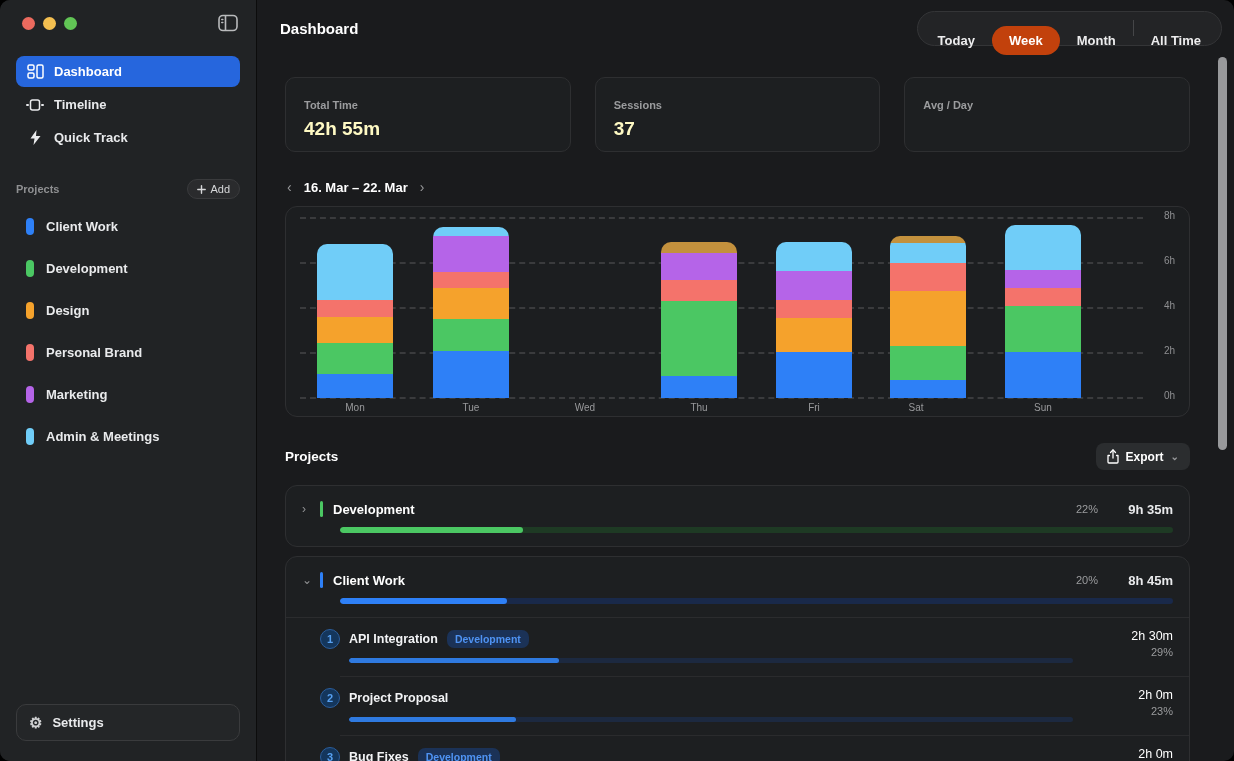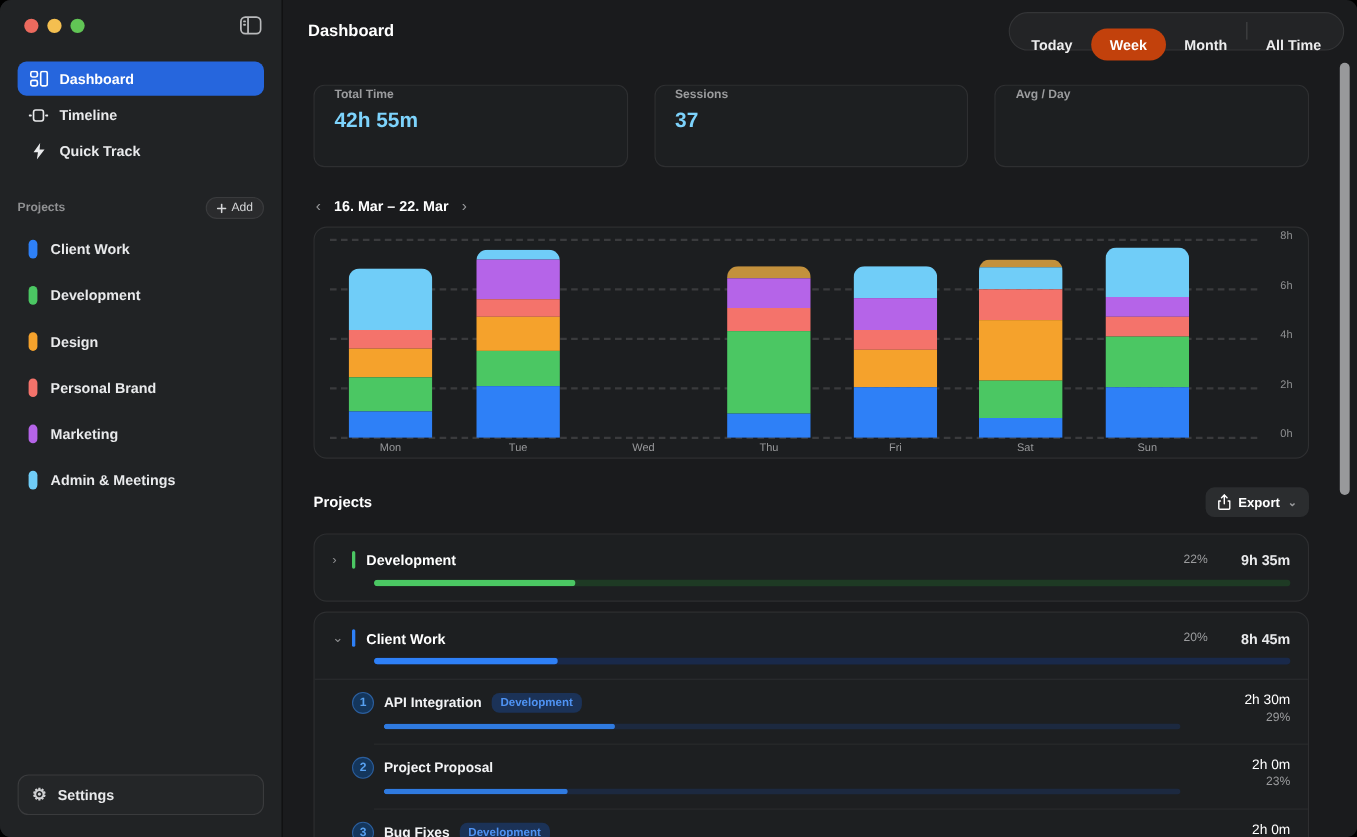--- a/index.html
+++ b/index.html
@@ -42,23 +42,23 @@
   .seg { margin-left:auto; display:flex; align-items:center; background:#232426;
     border:1px solid #343537; border-radius:18px; padding:3px; height:35px; }
   .seg-item { padding:0 17px; height:29px; display:flex; align-items:center; font-size:13px;
     font-weight:700; color:#ededee; border-radius:15px;margin-top:25px; }
   .seg-item.active { background:#c2410c; color:#fff; }
   .seg-div { width:1px; height:16px; background:#454648; }
 
   .content { padding:0 44px 0 28px; }
   .stats-row { margin-top:21px; display:flex; gap:24px; }
   .stat-card { flex:1; height:75px; background:#1d1f21; border:1px solid #2e2f31;
-    border-radius:10px; padding:2px 18px; }
+    border-radius:10px; padding:21px 18px; }
   .stat-label { font-size:11px; font-weight:700; color:#9b9c9e; }
-  .stat-value { margin-top:7px; font-size:19px; font-weight:700; color:#7dd3fc; }
+  .stat-value { margin-top:7px; font-size:19px; font-weight:700; color:#fef9c3; }
 
   .date-nav { margin-top:27px; display:flex; align-items:center; gap:12px; padding-left:2px; }
   .chev { color:#98999b; font-size:14px; font-weight:400; }
   .date-label { font-size:13px; font-weight:700; color:#fff; }
 
   .chart-card { margin-top:11px; height:211px; background:#1c1e20; border:1px solid #2e2f31;
     border-radius:12px; position:relative; overflow:hidden; }
   .gl { position:absolute; left:14px; right:46px; border-top:2px dashed #3a3b3d; height:0; }
   .gl-label { position:absolute; right:14px; font-size:10px; color:#8e8f91; transform:translateY(-50%); }
   .chart-col { position:absolute; width:76px; bottom:18px; display:flex;
@@ -290,21 +290,21 @@
             <div style="height: 18px; background: rgb(244, 115, 107);"></div>
             <div style="height: 18px; background: rgb(181, 100, 232);"></div>
             <div style="height: 45px; background: rgb(112, 205, 248);"></div>
           </div>
 
         <span class="day-label" style="left:31px">Mon</span>
         <span class="day-label" style="left:147px">Tue</span>
         <span class="day-label" style="left:261px">Wed</span>
         <span class="day-label" style="left:375px">Thu</span>
         <span class="day-label" style="left:490px">Fri</span>
-        <span class="day-label" style="left:608px">Sat</span>
+        <span class="day-label" style="left:592px">Sat</span>
         <span class="day-label" style="left:719px">Sun</span>
       </div>
 
       <div class="proj-section-header">
         <span class="proj-section-title">Projects</span>
         <span class="export-btn">
           <svg width="12" height="15" viewBox="0 0 12 15" fill="none" stroke="#fff" stroke-width="1.3" stroke-linecap="round">
             <path d="M1 6.5 H2.5 M9.5 6.5 H11 M1 6.5 V13 a1 1 0 0 0 1 1 H10 a1 1 0 0 0 1-1 V6.5"></path>
             <line x1="6" y1="9" x2="6" y2="1.2"></line>
             <path d="M3.5 3.5 L6 1 L8.5 3.5" fill="none"></path>

